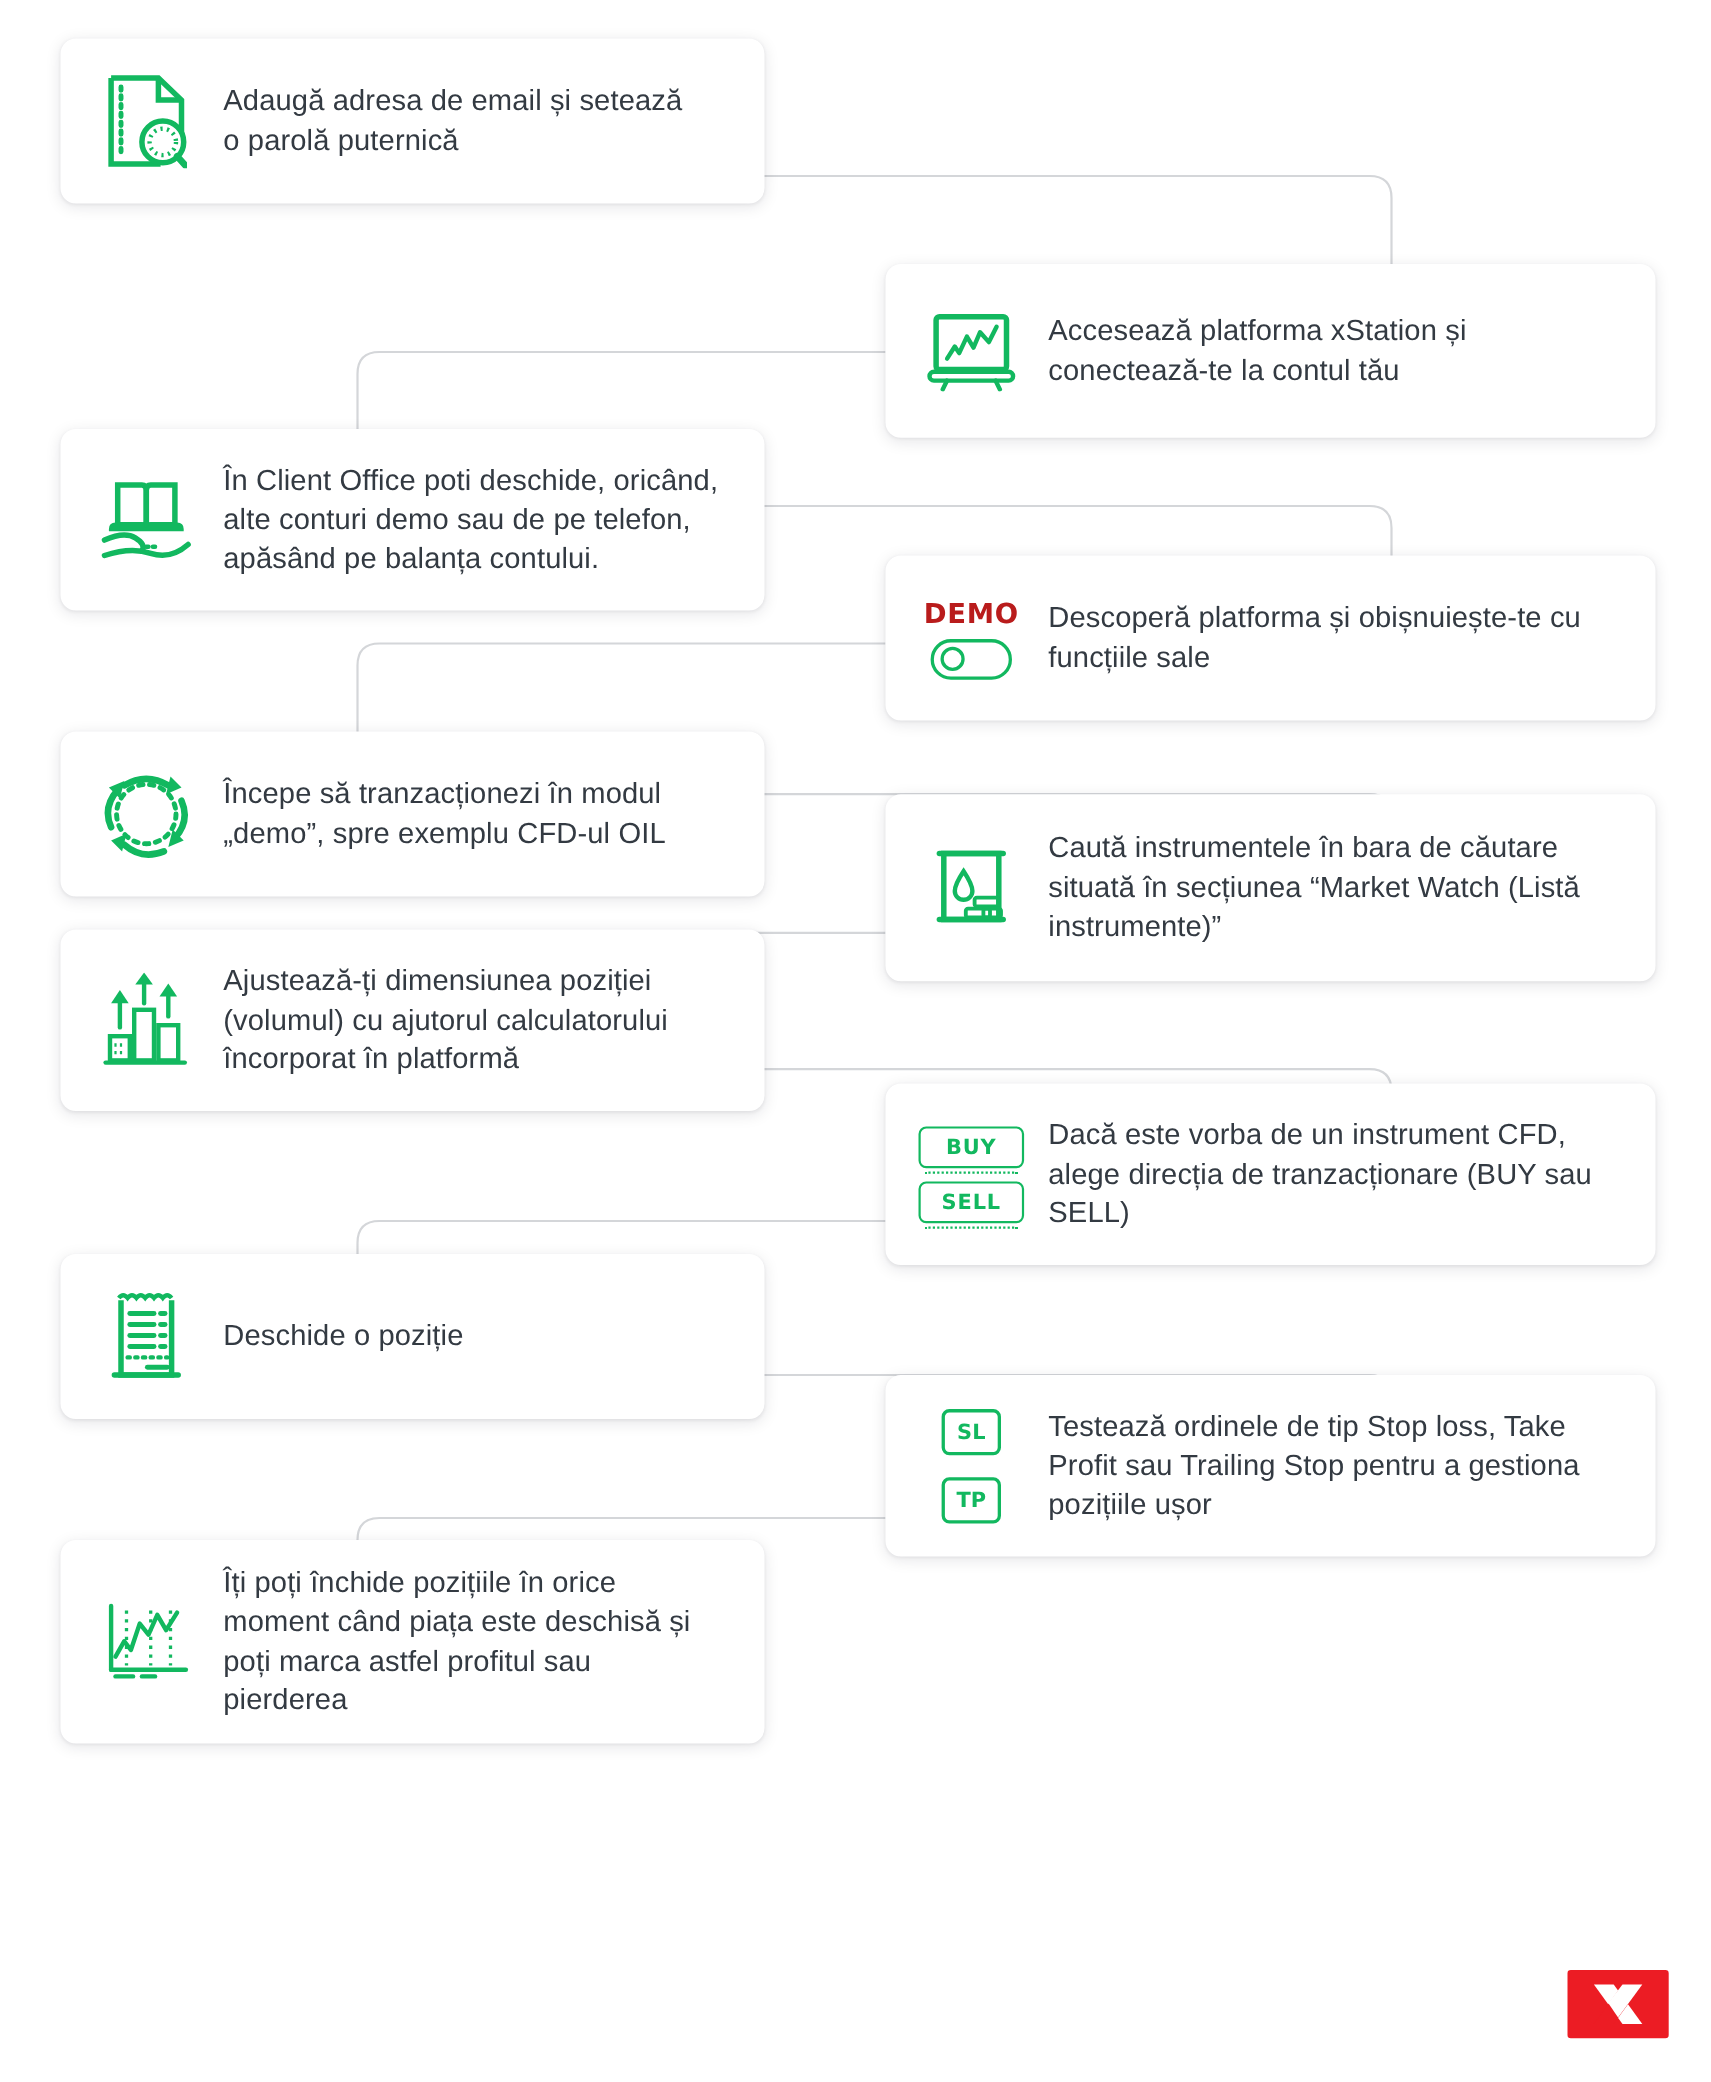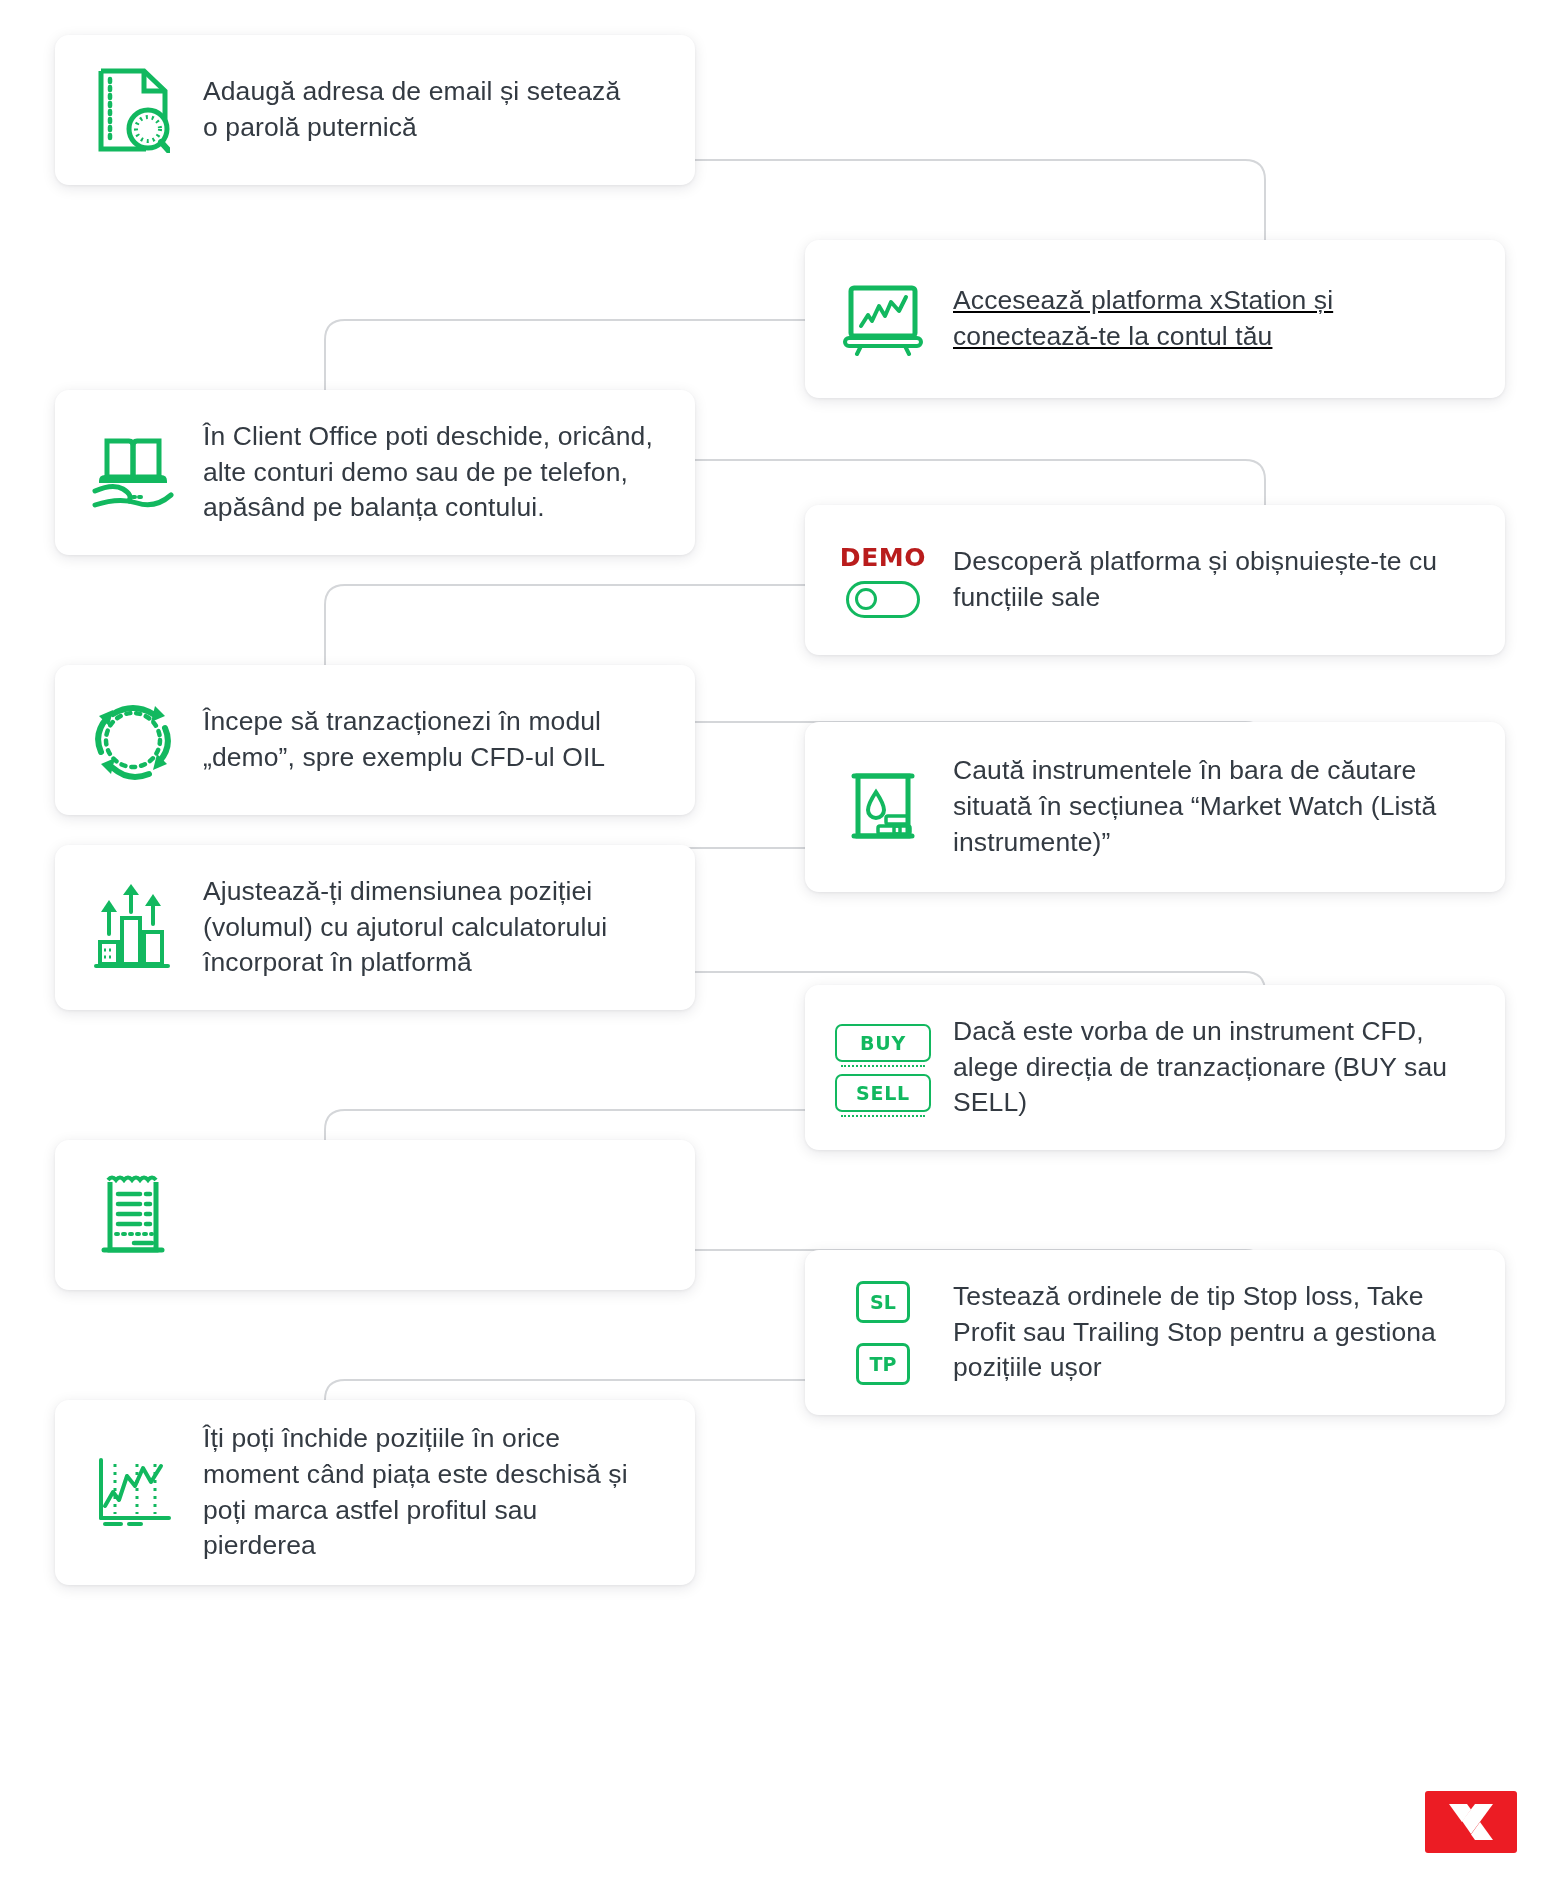--- a/index.html
+++ b/index.html
@@ -194,21 +194,21 @@
         <line x1="14" y1="12" x2="14" y2="76" stroke="#12b85f" stroke-width="4.5" stroke-dasharray="3 5" stroke-linecap="round"></line>
         <circle cx="52" cy="62" r="19" stroke="#12b85f" stroke-width="5" fill="#fff"></circle>
         <circle cx="52" cy="62" r="12" stroke="#12b85f" stroke-width="4" stroke-dasharray="2 4" fill="none"></circle>
         <line x1="65" y1="75" x2="73" y2="84" stroke="#12b85f" stroke-width="6" stroke-linecap="round"></line>
       </svg>
     </span>
     <span class="card-text">Adaugă adresa de email și setează
 o parolă puternică</span>
   </div>
 
-  <div class="card right" style="top:240px; height:158px;text-decoration:underline;">
+  <div class="card right" style="top:240px; height:158px;">
     <span class="icon-wrap">
       <svg width="84" height="74" viewBox="0 0 84 74">
         <rect x="10" y="6" width="64" height="48" rx="3" stroke="#12b85f" stroke-width="5" fill="none"></rect>
         <polyline points="20,44 27,33 31,39 38,24 44,34 50,20 58,29 65,15" stroke="#12b85f" stroke-width="4" fill="none" stroke-linecap="round" stroke-linejoin="round"></polyline>
         <rect x="4" y="56" width="76" height="8" rx="4" stroke="#12b85f" stroke-width="4" fill="none"></rect>
         <line x1="20" y1="64" x2="16" y2="72" stroke="#12b85f" stroke-width="4" stroke-linecap="round"></line>
         <line x1="64" y1="64" x2="68" y2="72" stroke="#12b85f" stroke-width="4" stroke-linecap="round"></line>
       </svg>
     </span>
     <span class="card-text">Accesează platforma xStation și
@@ -321,20 +321,21 @@
         <line x1="22" y1="34" x2="44" y2="34" stroke="#12b85f" stroke-width="4.5" stroke-linecap="round"></line>
         <line x1="50" y1="34" x2="54" y2="34" stroke="#12b85f" stroke-width="4.5" stroke-linecap="round"></line>
         <line x1="22" y1="44" x2="44" y2="44" stroke="#12b85f" stroke-width="4.5" stroke-linecap="round"></line>
         <line x1="50" y1="44" x2="54" y2="44" stroke="#12b85f" stroke-width="4.5" stroke-linecap="round"></line>
         <line x1="22" y1="54" x2="44" y2="54" stroke="#12b85f" stroke-width="4.5" stroke-linecap="round"></line>
         <line x1="50" y1="54" x2="54" y2="54" stroke="#12b85f" stroke-width="4.5" stroke-linecap="round"></line>
         <line x1="20" y1="64" x2="56" y2="64" stroke="#12b85f" stroke-width="4" stroke-dasharray="2 5" stroke-linecap="round"></line>
         <line x1="38" y1="73" x2="56" y2="73" stroke="#12b85f" stroke-width="4.5" stroke-linecap="round"></line>
       </svg>
     </span>
+    <span class="card-text">Deschide o poziție</span>
   </div>
 
   <div class="card right" style="top:1250px; height:165px;">
     <span class="icon-wrap sltp">
       <span class="sq">SL</span>
       <span class="sq">TP</span>
     </span>
     <span class="card-text">Testează ordinele de tip Stop loss, Take
 Profit sau Trailing Stop pentru a gestiona
 pozițiile ușor</span>

